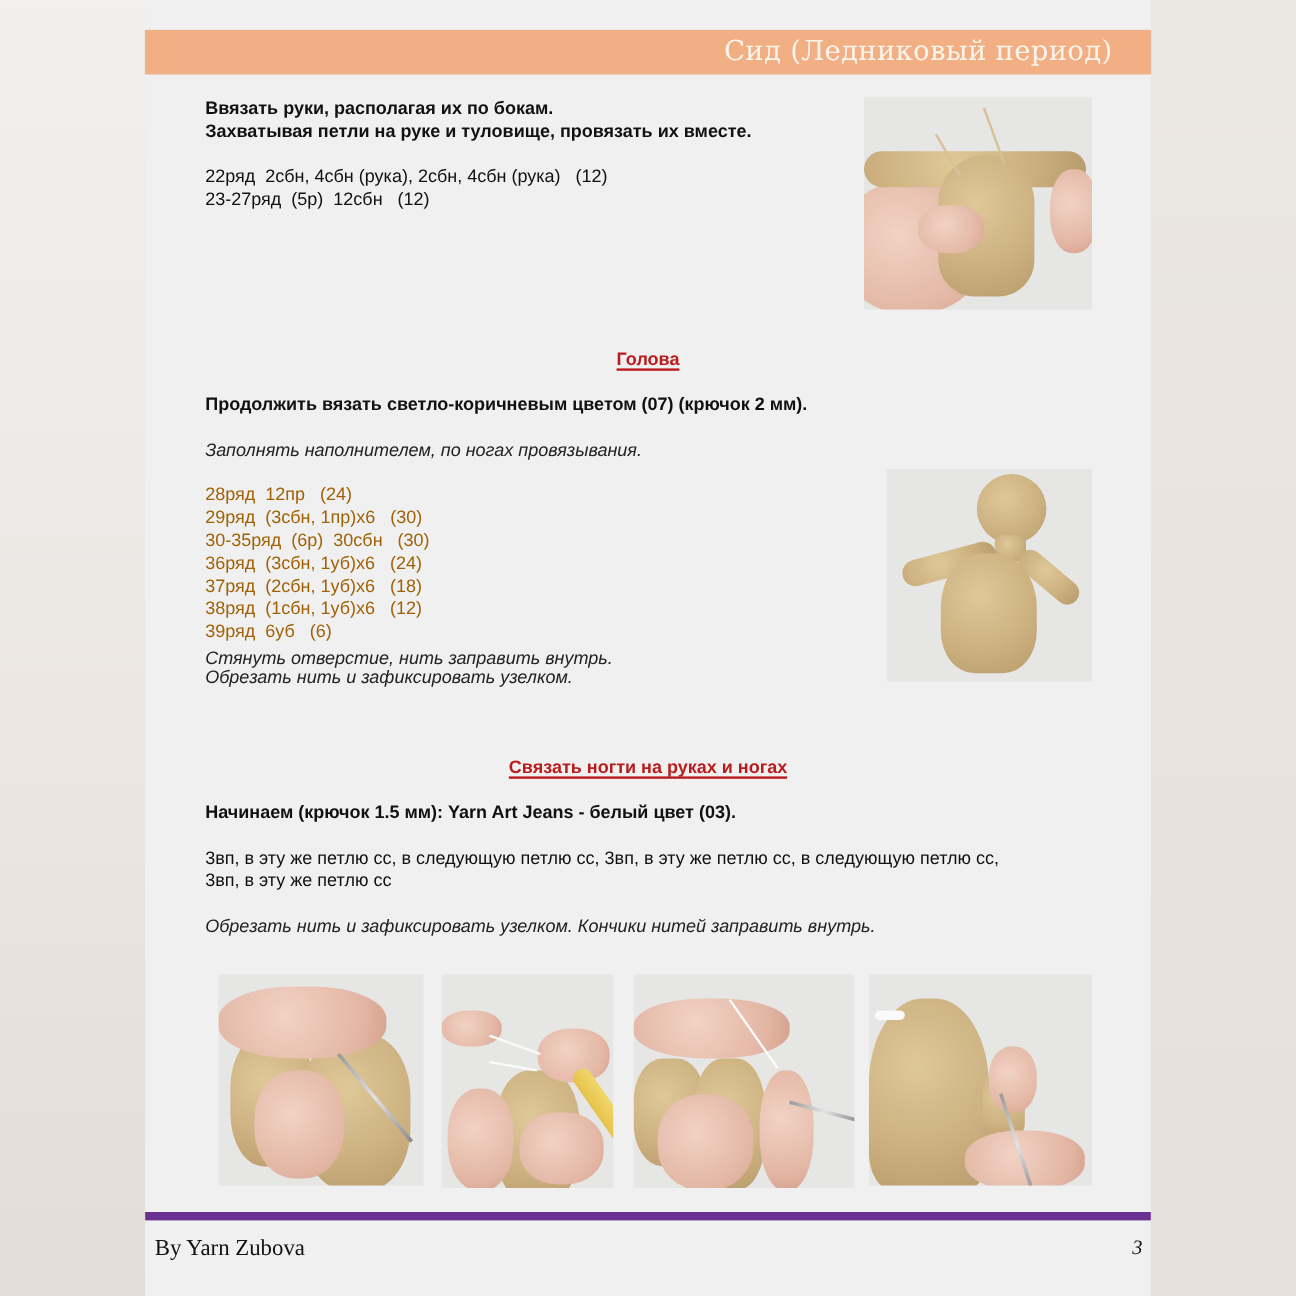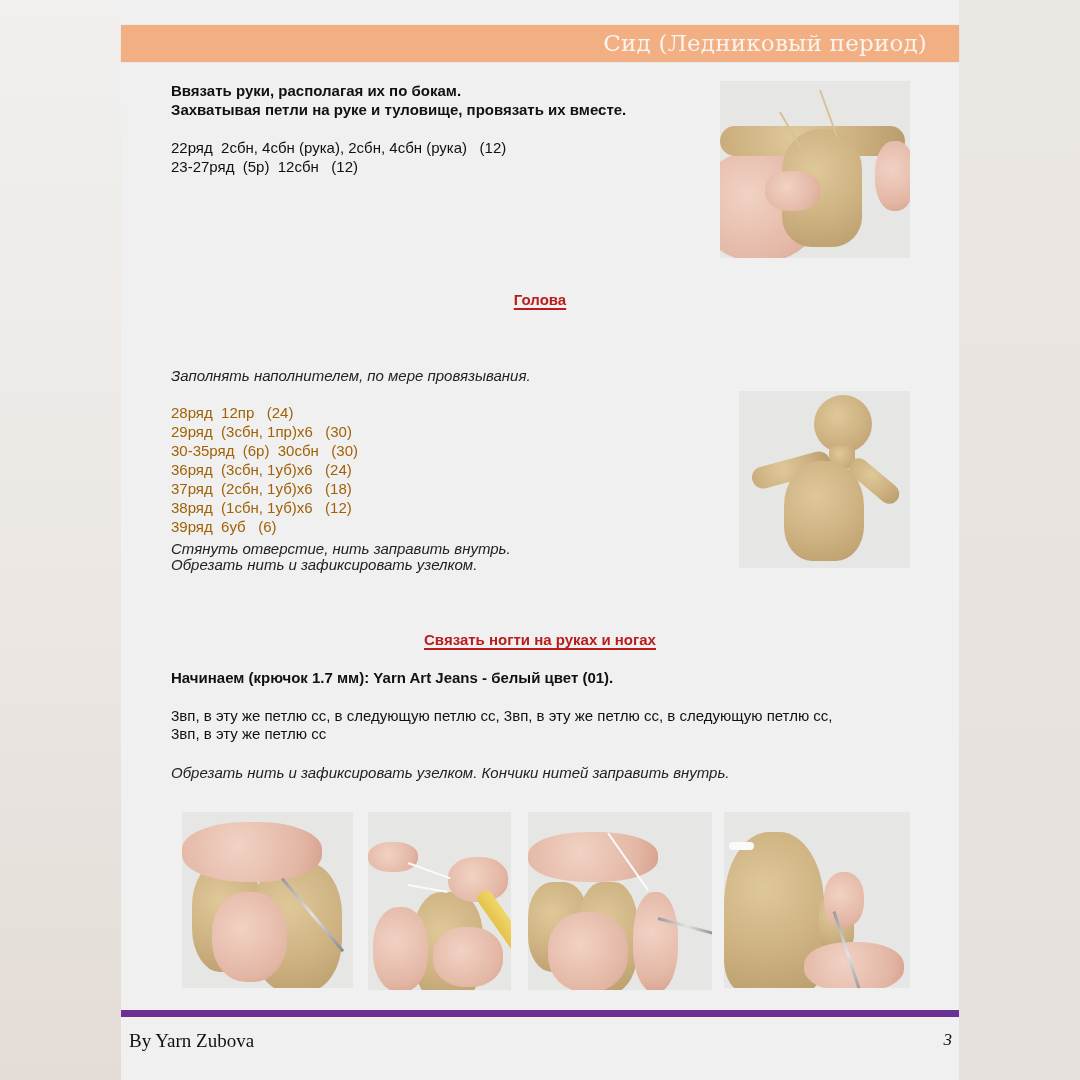--- a/index.html
+++ b/index.html
@@ -173,21 +173,22 @@
     <div class="hand" style="left:-20px; top:70px; width:120px; height:110px;"></div>
     <div class="yarn" style="left:0px; top:45px; width:185px; height:30px; border-radius:15px;"></div>
     <div class="yarn" style="left:62px; top:48px; width:80px; height:118px; border-radius:40px 40px 30px 30px;"></div>
     <div class="hand" style="left:45px; top:90px; width:55px; height:40px;"></div>
     <div class="hand" style="left:155px; top:60px; width:40px; height:70px;"></div>
     <div class="thread" style="left:60px; top:30px; width:40px; background:#d8c09a; transform:rotate(60deg);"></div>
     <div class="thread" style="left:100px; top:8px; width:50px; background:#d8c09a; transform:rotate(70deg);"></div>
   </div>
 
   <div class="section-heading" style="top:290px;"><span>Голова</span></div>
-  <div class="txt italic" style="top:366px;">Заполнять наполнителем, по мере провязывания.</div>
+  <div class="txt bold" style="top:328px;">Продолжить вязать светло-коричневым цветом (07) (крючок 2 мм).</div>
+  <div class="txt italic" style="top:366px;">Заполнять наполнителем, по ногах провязывания.</div>
 
   <ul class="rows-list" style="top:403px;">
     <li>28ряд  12пр   (24)</li>
     <li>29ряд  (3сбн, 1пр)х6   (30)</li>
     <li>30-35ряд  (6р)  30сбн   (30)</li>
     <li>36ряд  (3сбн, 1уб)х6   (24)</li>
     <li>37ряд  (2сбн, 1уб)х6   (18)</li>
     <li>38ряд  (1сбн, 1уб)х6   (12)</li>
     <li>39ряд  6уб   (6)</li>
   </ul>
@@ -197,21 +198,21 @@
 
   <div class="photo" style="left:618px; top:391px; width:171px; height:177px;">
     <div class="yarn" style="left:75px; top:4px; width:58px; height:58px; border-radius:50%;"></div>
     <div class="yarn" style="left:90px; top:55px; width:26px; height:22px; border-radius:6px;"></div>
     <div class="yarn" style="left:12px; top:68px; width:80px; height:22px; border-radius:11px; transform:rotate(-15deg);"></div>
     <div class="yarn" style="left:105px; top:80px; width:60px; height:20px; border-radius:10px; transform:rotate(40deg);"></div>
     <div class="yarn" style="left:45px; top:70px; width:80px; height:100px; border-radius:45% 45% 35% 35%;"></div>
   </div>
 
   <div class="section-heading" style="top:630px;"><span>Связать ногти на руках и ногах</span></div>
-  <div class="txt bold" style="top:668px;">Начинаем (крючок 1.7 мм): Yarn Art Jeans - белый цвет (01).</div>
+  <div class="txt bold" style="top:668px;">Начинаем (крючок 1.5 мм): Yarn Art Jeans - белый цвет (03).</div>
   <div class="txt" style="top:706px;text-align:right;">3вп, в эту же петлю сс, в следующую петлю сс, 3вп, в эту же петлю сс, в следующую петлю сс,</div>
   <div class="txt" style="top:724px;">3вп, в эту же петлю сс</div>
   <div class="txt italic" style="top:763px;">Обрезать нить и зафиксировать узелком. Кончики нитей заправить внутрь.</div>
 
   <div class="photo" style="left:61px; top:812px; width:171px; height:176px;">
     <div class="yarn" style="left:10px; top:50px; width:70px; height:110px;"></div>
     <div class="yarn" style="left:70px; top:50px; width:90px; height:130px;"></div>
     <div class="hand" style="left:0px; top:10px; width:140px; height:60px;"></div>
     <div class="hand" style="left:30px; top:80px; width:75px; height:90px;"></div>
     <div class="needle" style="left:100px; top:65px; width:95px; transform:rotate(50deg);"></div>

